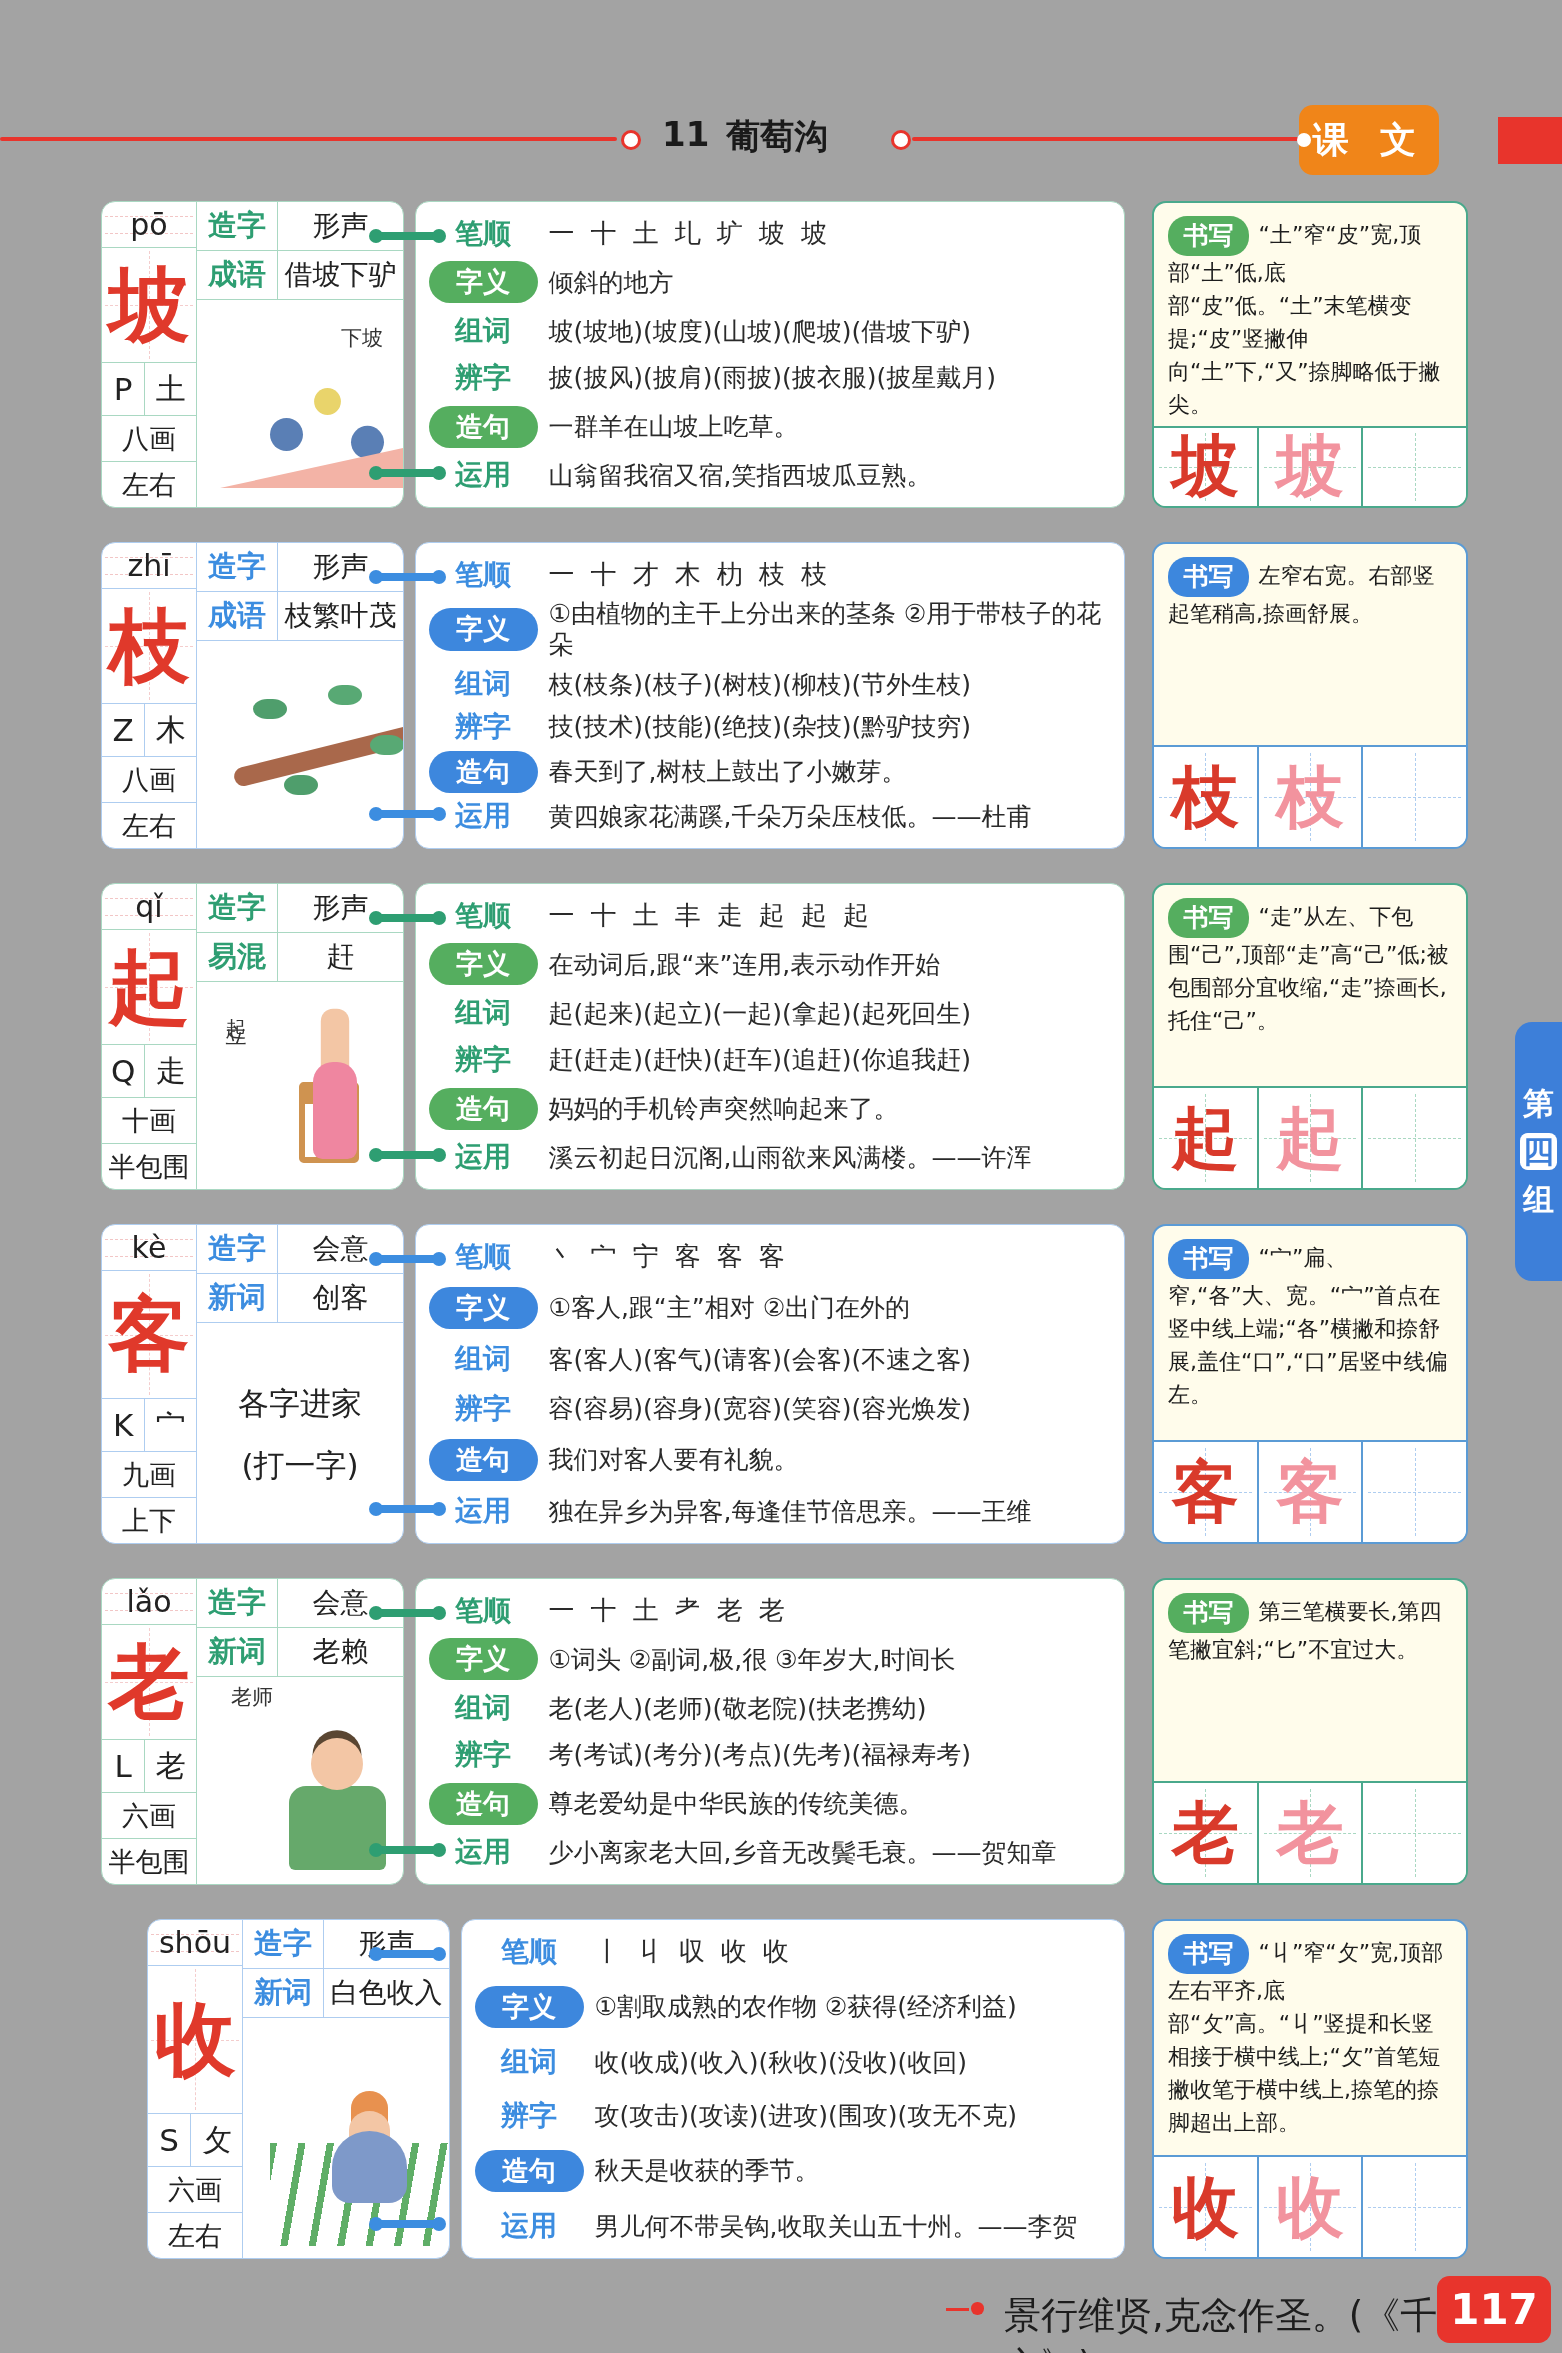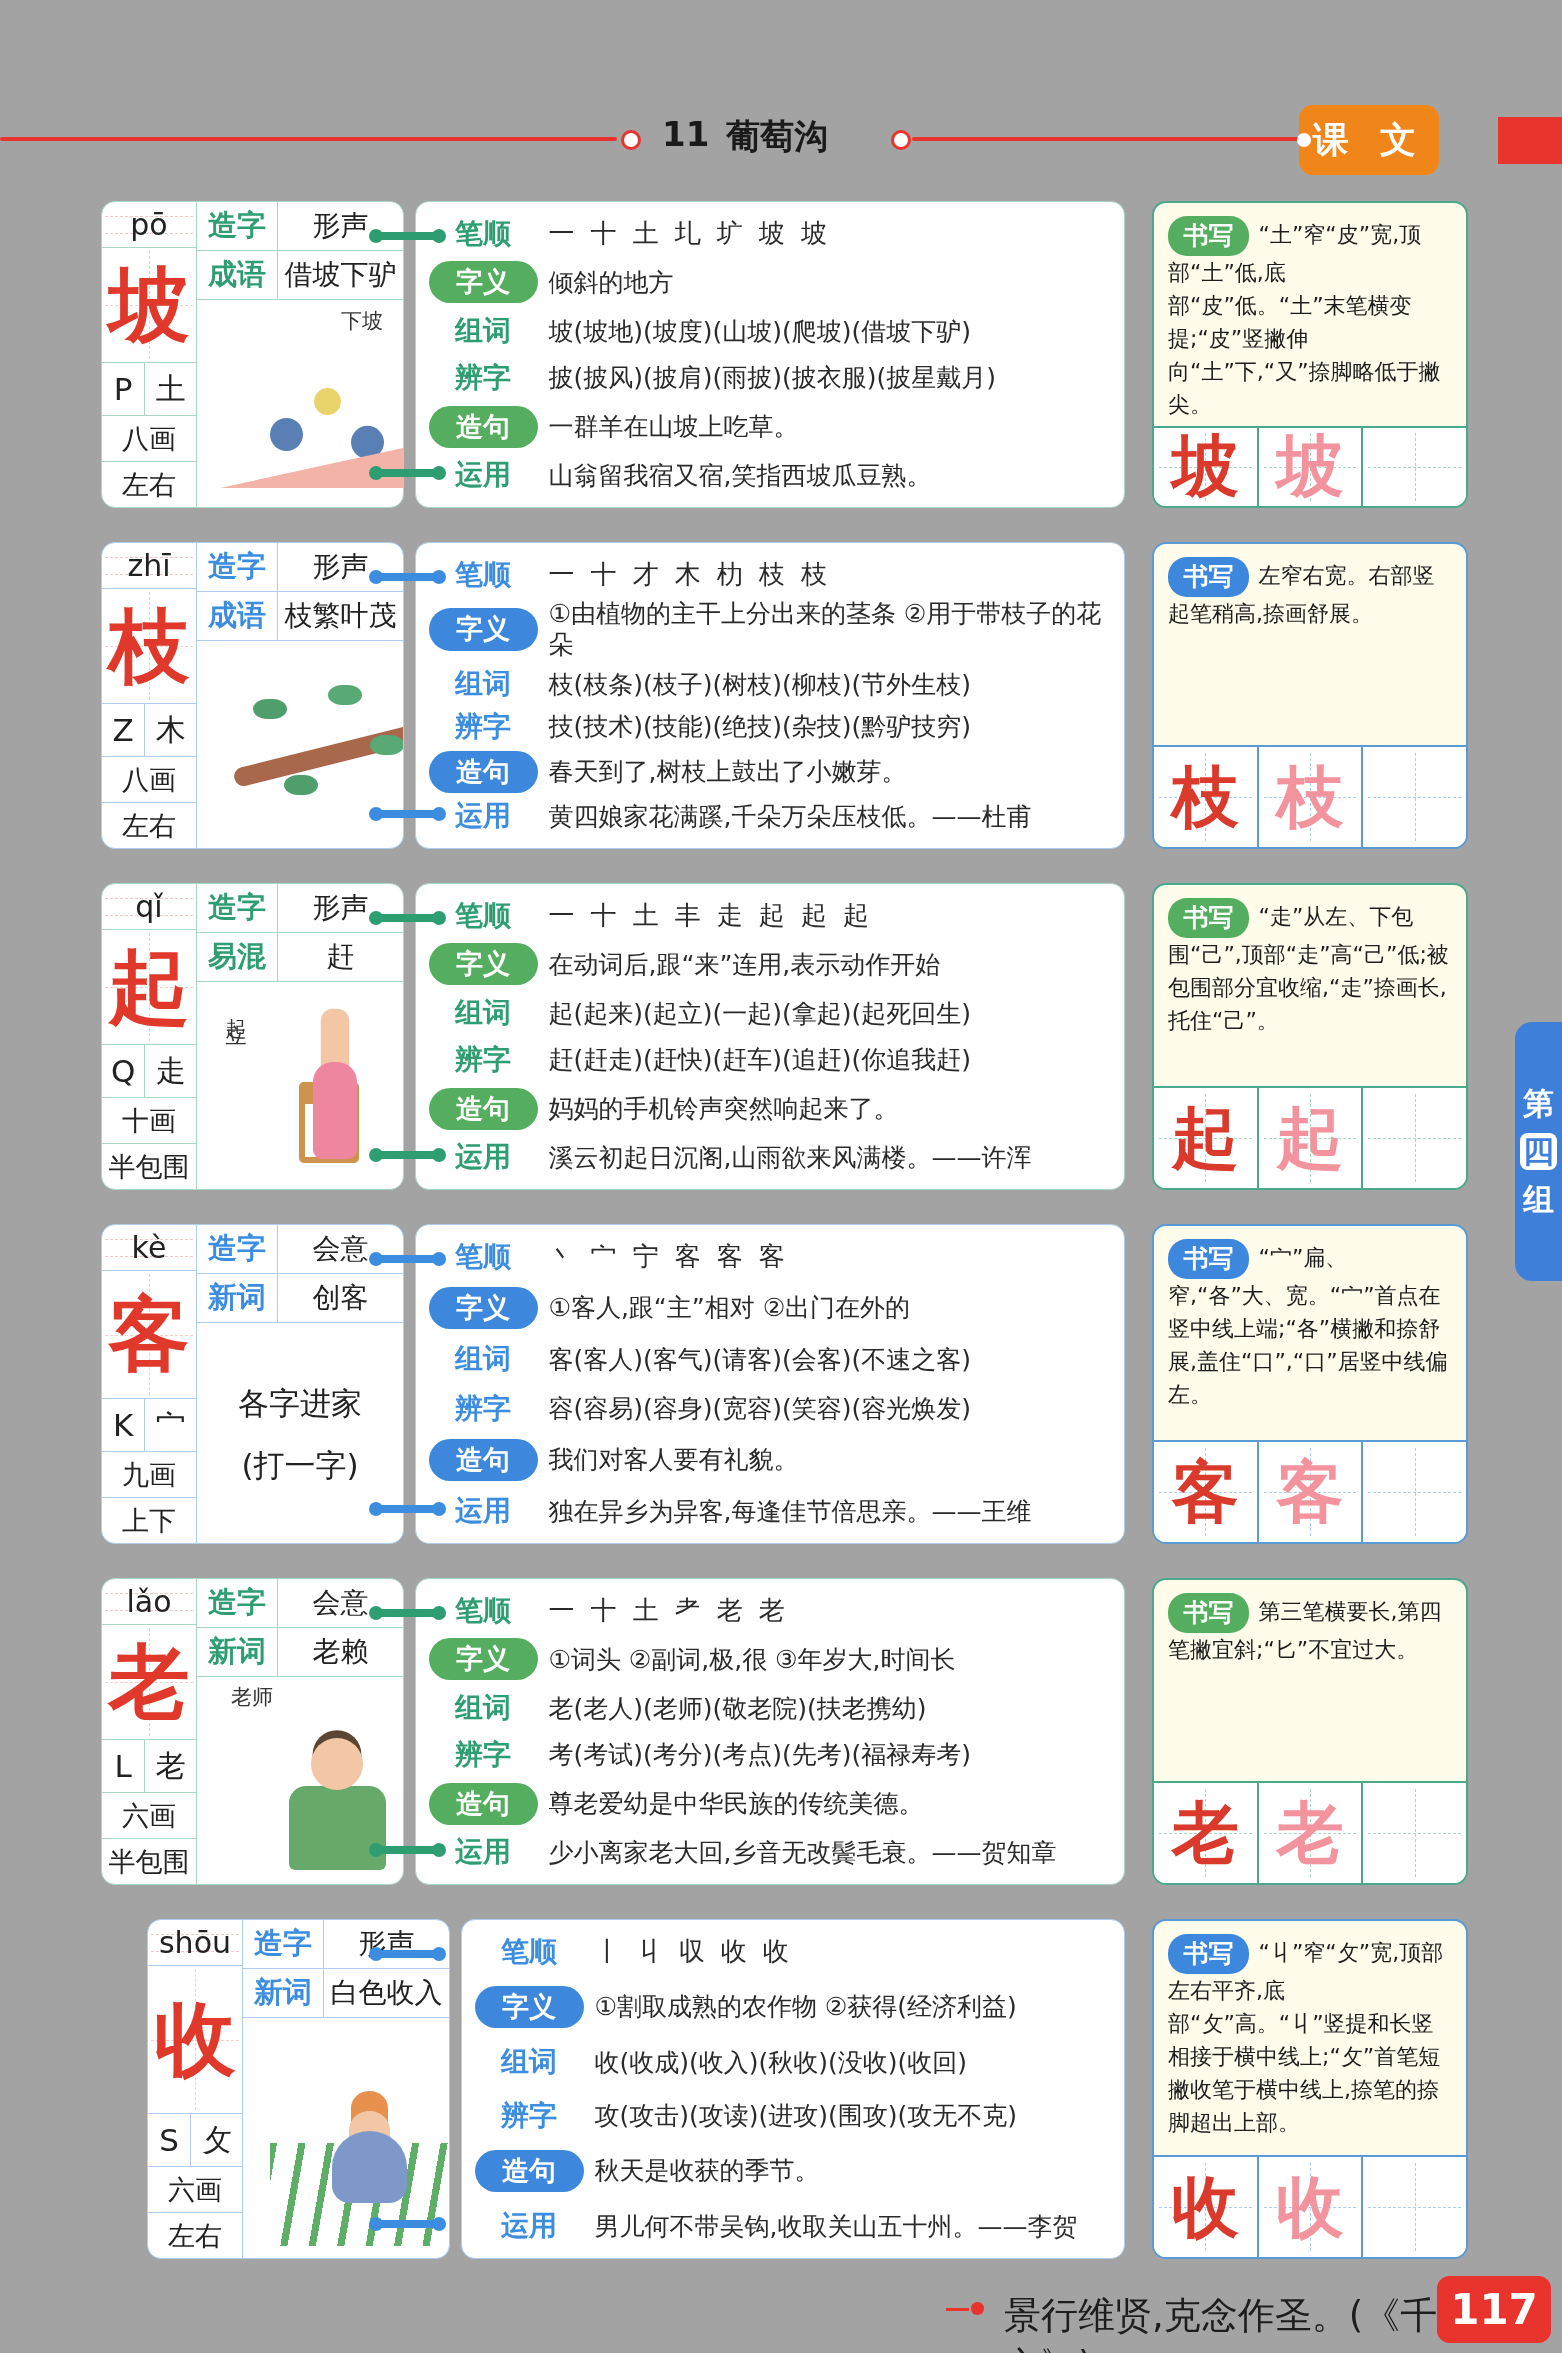--- a/index.html
+++ b/index.html
@@ -44,21 +44,21 @@
                 border-right:1.2px solid var(--cl);font-size:31px;}
   .cell.ir .rad{flex:1;height:100%;display:flex;align-items:center;justify-content:center;font-size:30px;}
   .cell.sm{height:45px;font-size:27px;}
 
   .form{flex:1;display:flex;flex-direction:column;}
   .frow{height:48px;border-bottom:1.2px solid var(--cl);display:flex;align-items:stretch;}
   .flabel{width:80px;display:flex;align-items:center;justify-content:center;font-size:29px;font-weight:bold;
           color:var(--c);border-right:1.2px solid var(--cl);}
   .fval{flex:1;display:flex;align-items:center;justify-content:center;font-size:28px;color:#222;}
   .illus{flex:1;position:relative;display:flex;flex-direction:column;align-items:center;justify-content:center;overflow:hidden;}
-  .illus-caption{position:absolute;top:7px;right:20px;font-size:21px;color:#333;z-index:2;}
+  .illus-caption{position:absolute;top:24px;right:20px;font-size:21px;color:#333;z-index:2;}
   .riddle-note{font-size:31px;color:#222;z-index:2;}
 
   
   #cards .card:nth-child(1) .illus::after{content:"";position:absolute;left:23.4px;bottom:19px;width:0;height:0;
       border-left:206px solid transparent;border-bottom:45px solid #f3b3a6;}
   #cards .card:nth-child(1) .illus::before{content:"";position:absolute;left:73px;bottom:56px;width:33px;height:33px;
       border-radius:50%;background:#5a7fb5;box-shadow:81px 7.8px 0 #5a7fb5,41px -33px 0 -3.1px #e9d46b;}
   #cards .card:nth-child(2) .illus::before{content:"";position:absolute;left:34px;top:100px;width:234px;height:19px;
       background:#a9684b;border-radius:11px;transform:rotate(-14deg);}
   #cards .card:nth-child(2) .illus::after{content:"";position:absolute;left:56px;top:58px;width:34px;height:20px;

